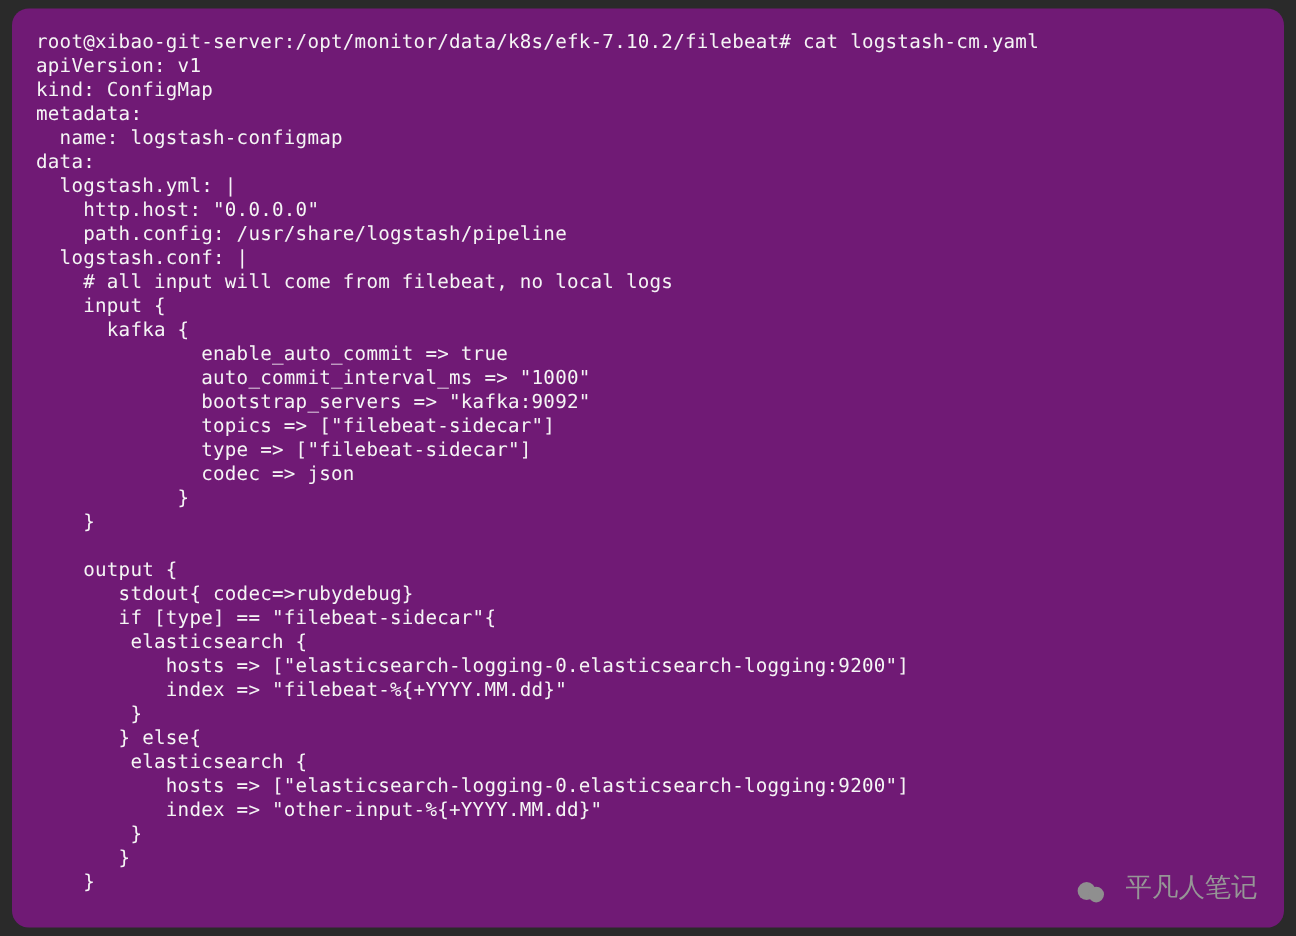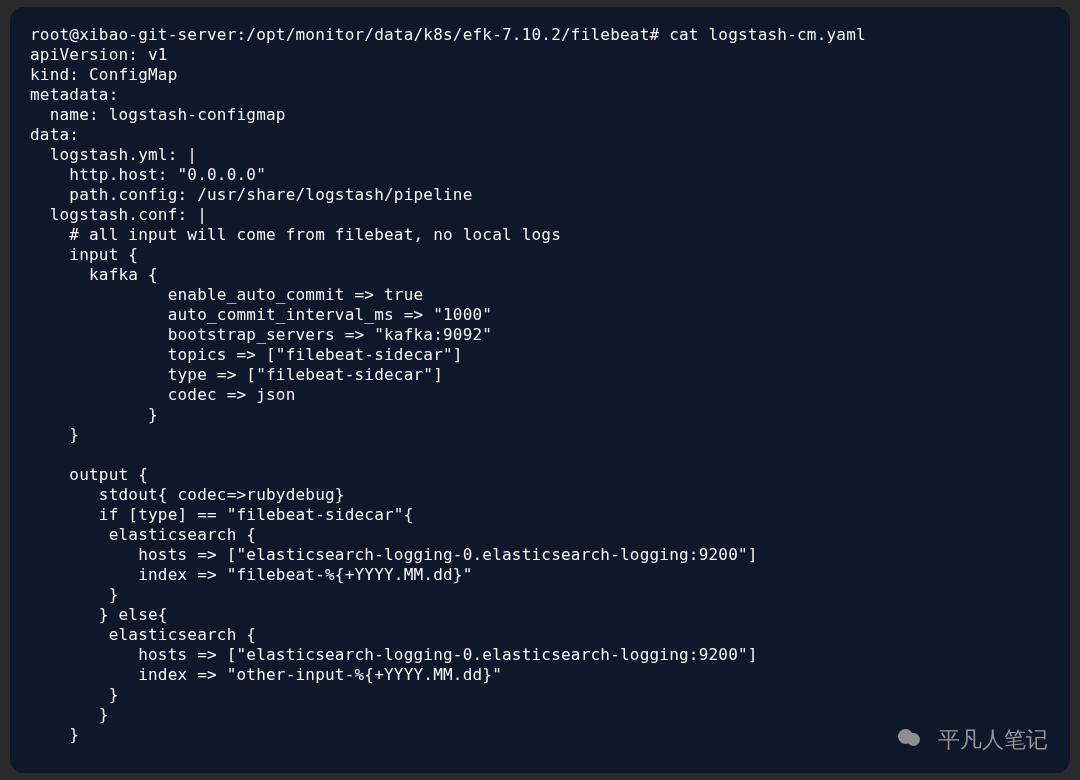--- a/index.html
+++ b/index.html
@@ -7,42 +7,42 @@
     background: #2a2a2a;
     display: flex;
     align-items: center;
     justify-content: center;
     width: 1080px;
     height: 780px;
     overflow: hidden;
     font-family: "Menlo", "Consolas", "DejaVu Sans Mono", monospace;
   }
   .terminal-window {
-    background: #0f172a;
+    background: #701a75;
     border-radius: 14px;
     width: 1060px;
     height: 766px;
     padding: 18px 20px 10px 20px;
     overflow: hidden;
     position: relative;
   }
   .terminal-content {
     color: #f5f5f5;
     font-size: 16px;
     line-height: 1.25;
     white-space: pre;
     font-family: "Menlo", "Consolas", "DejaVu Sans Mono", monospace;
     letter-spacing: 0.2px;
   }
   .watermark {
     position: absolute;
     right: 22px;
     bottom: 18px;
     display: flex;
-    align-items: flex-start;
+    align-items: flex-end;
     gap: 16px;
     color: #969696;
     font-family: "PingFang SC", "Microsoft YaHei", sans-serif;
     font-size: 22px;
     pointer-events: none;
   }
   .watermark .bubble {
     width: 24px;
     height: 24px;
     position: relative;

